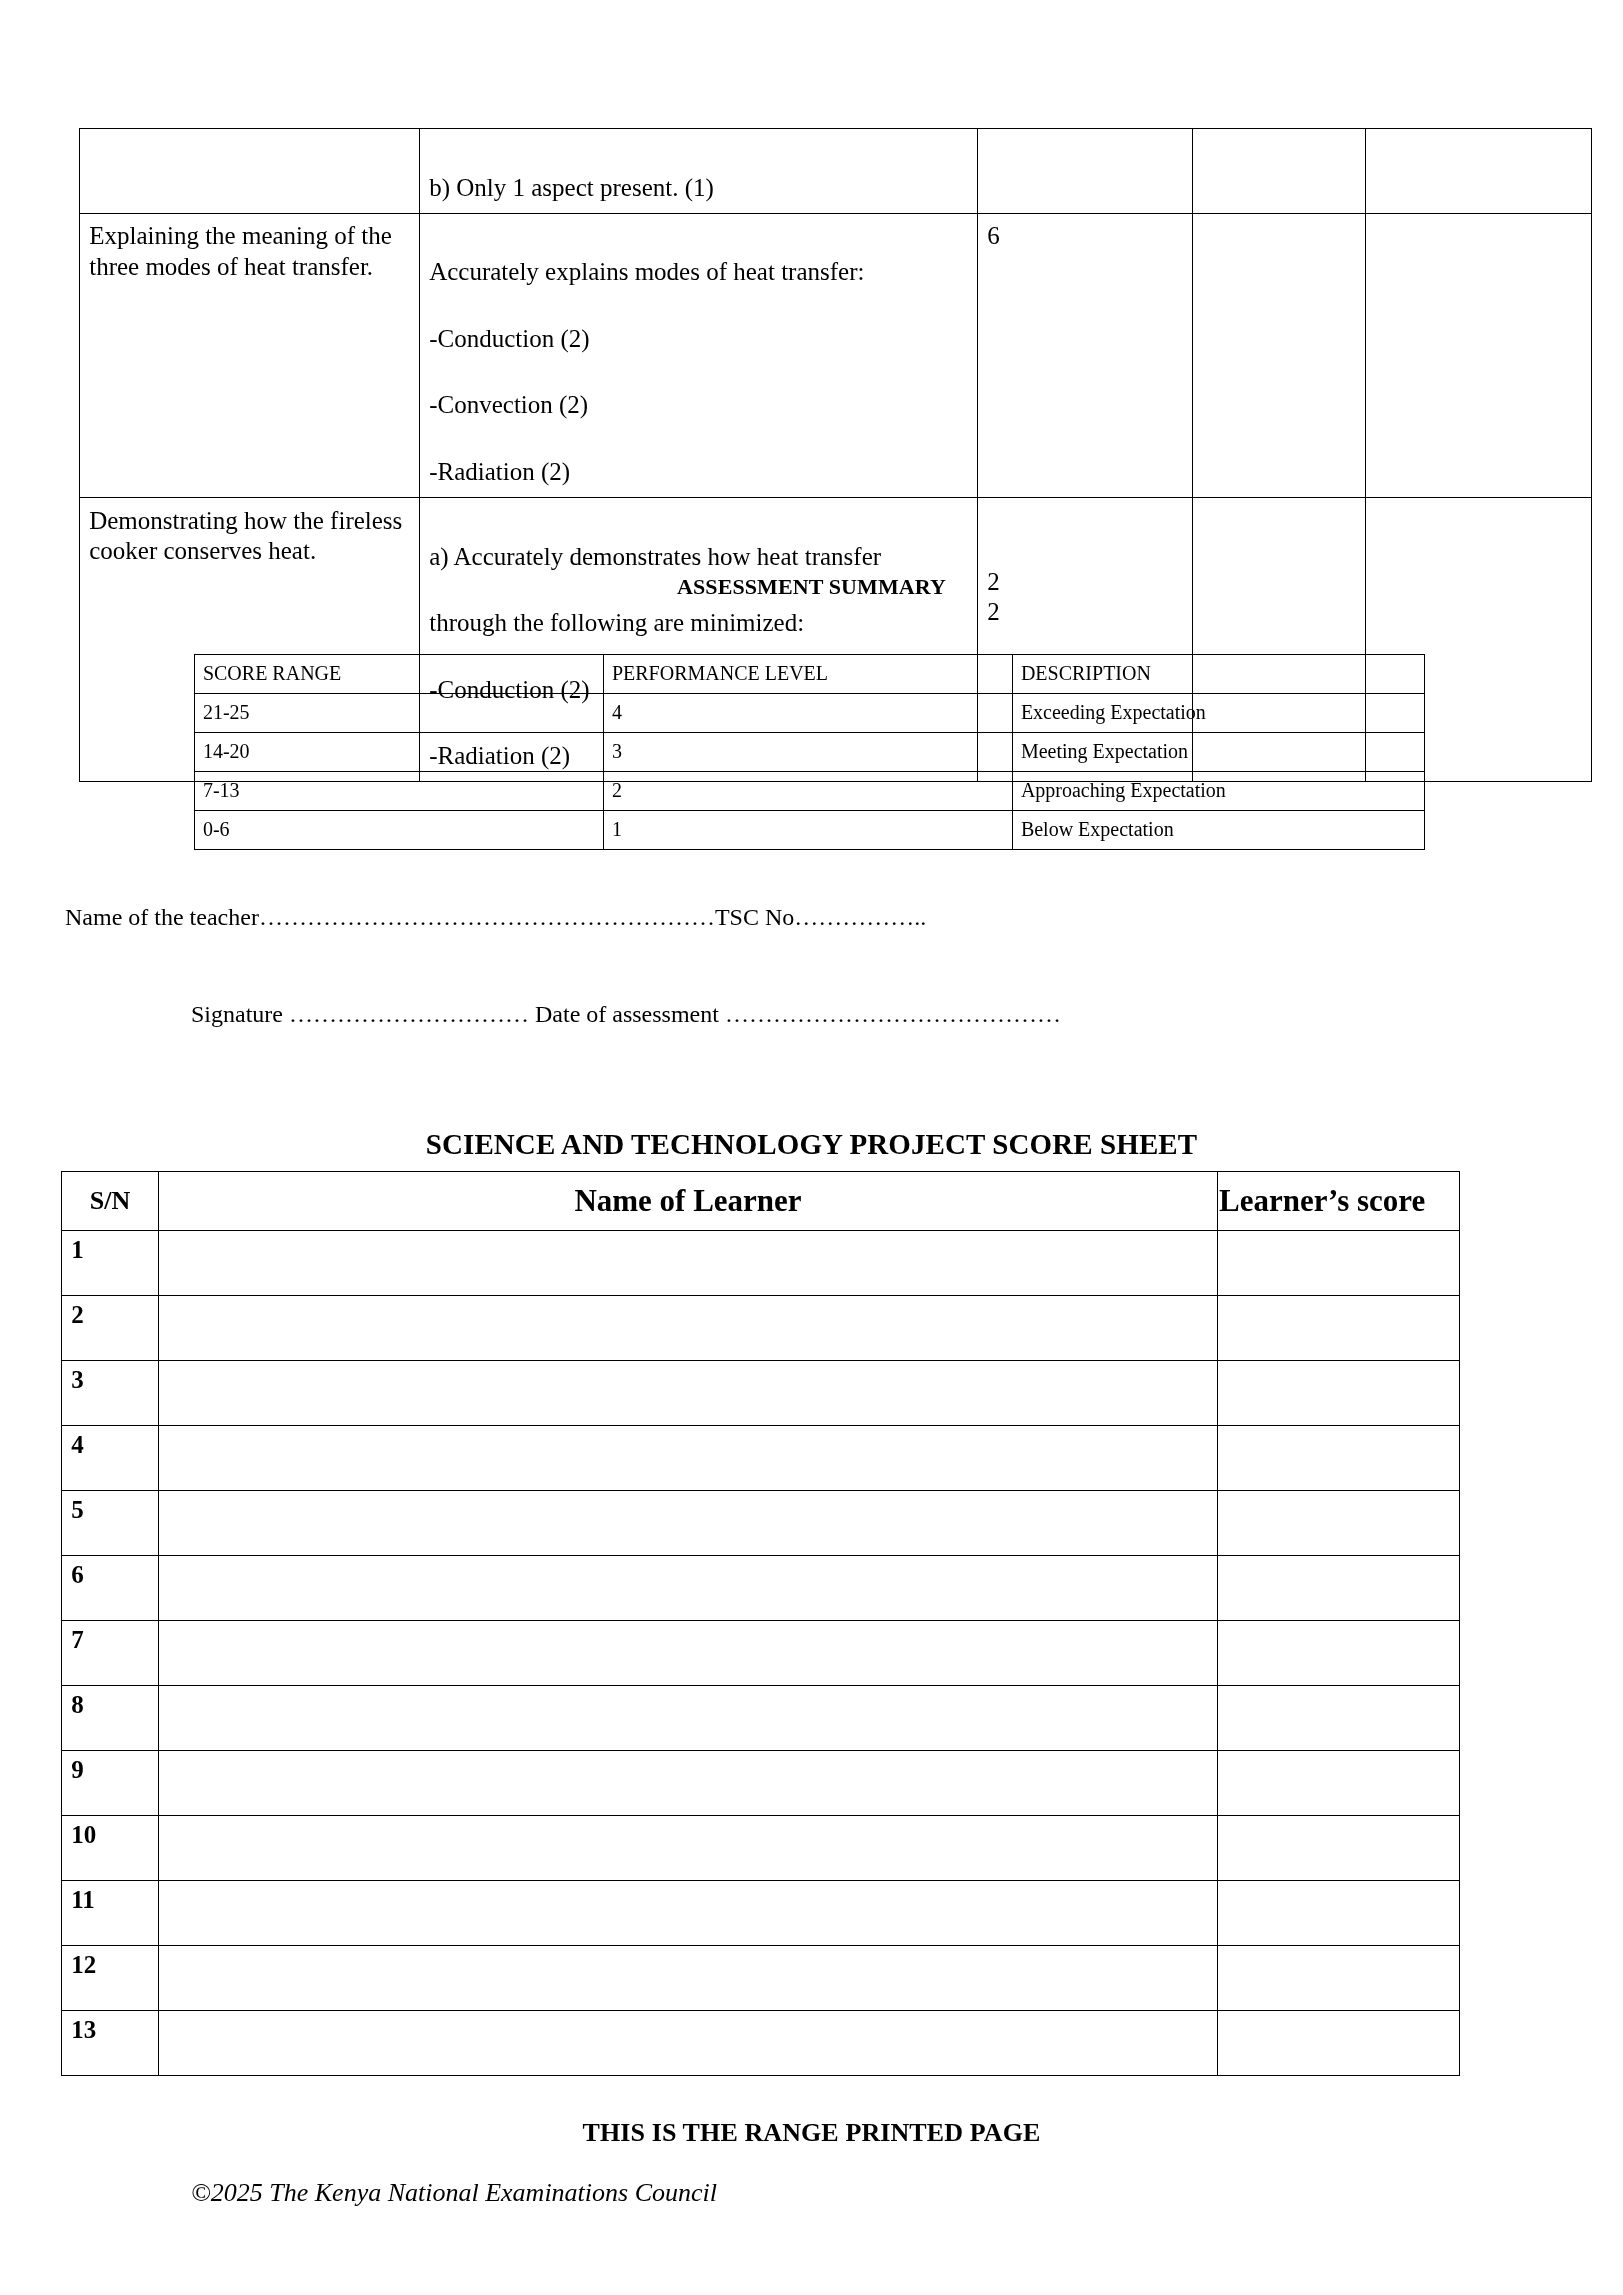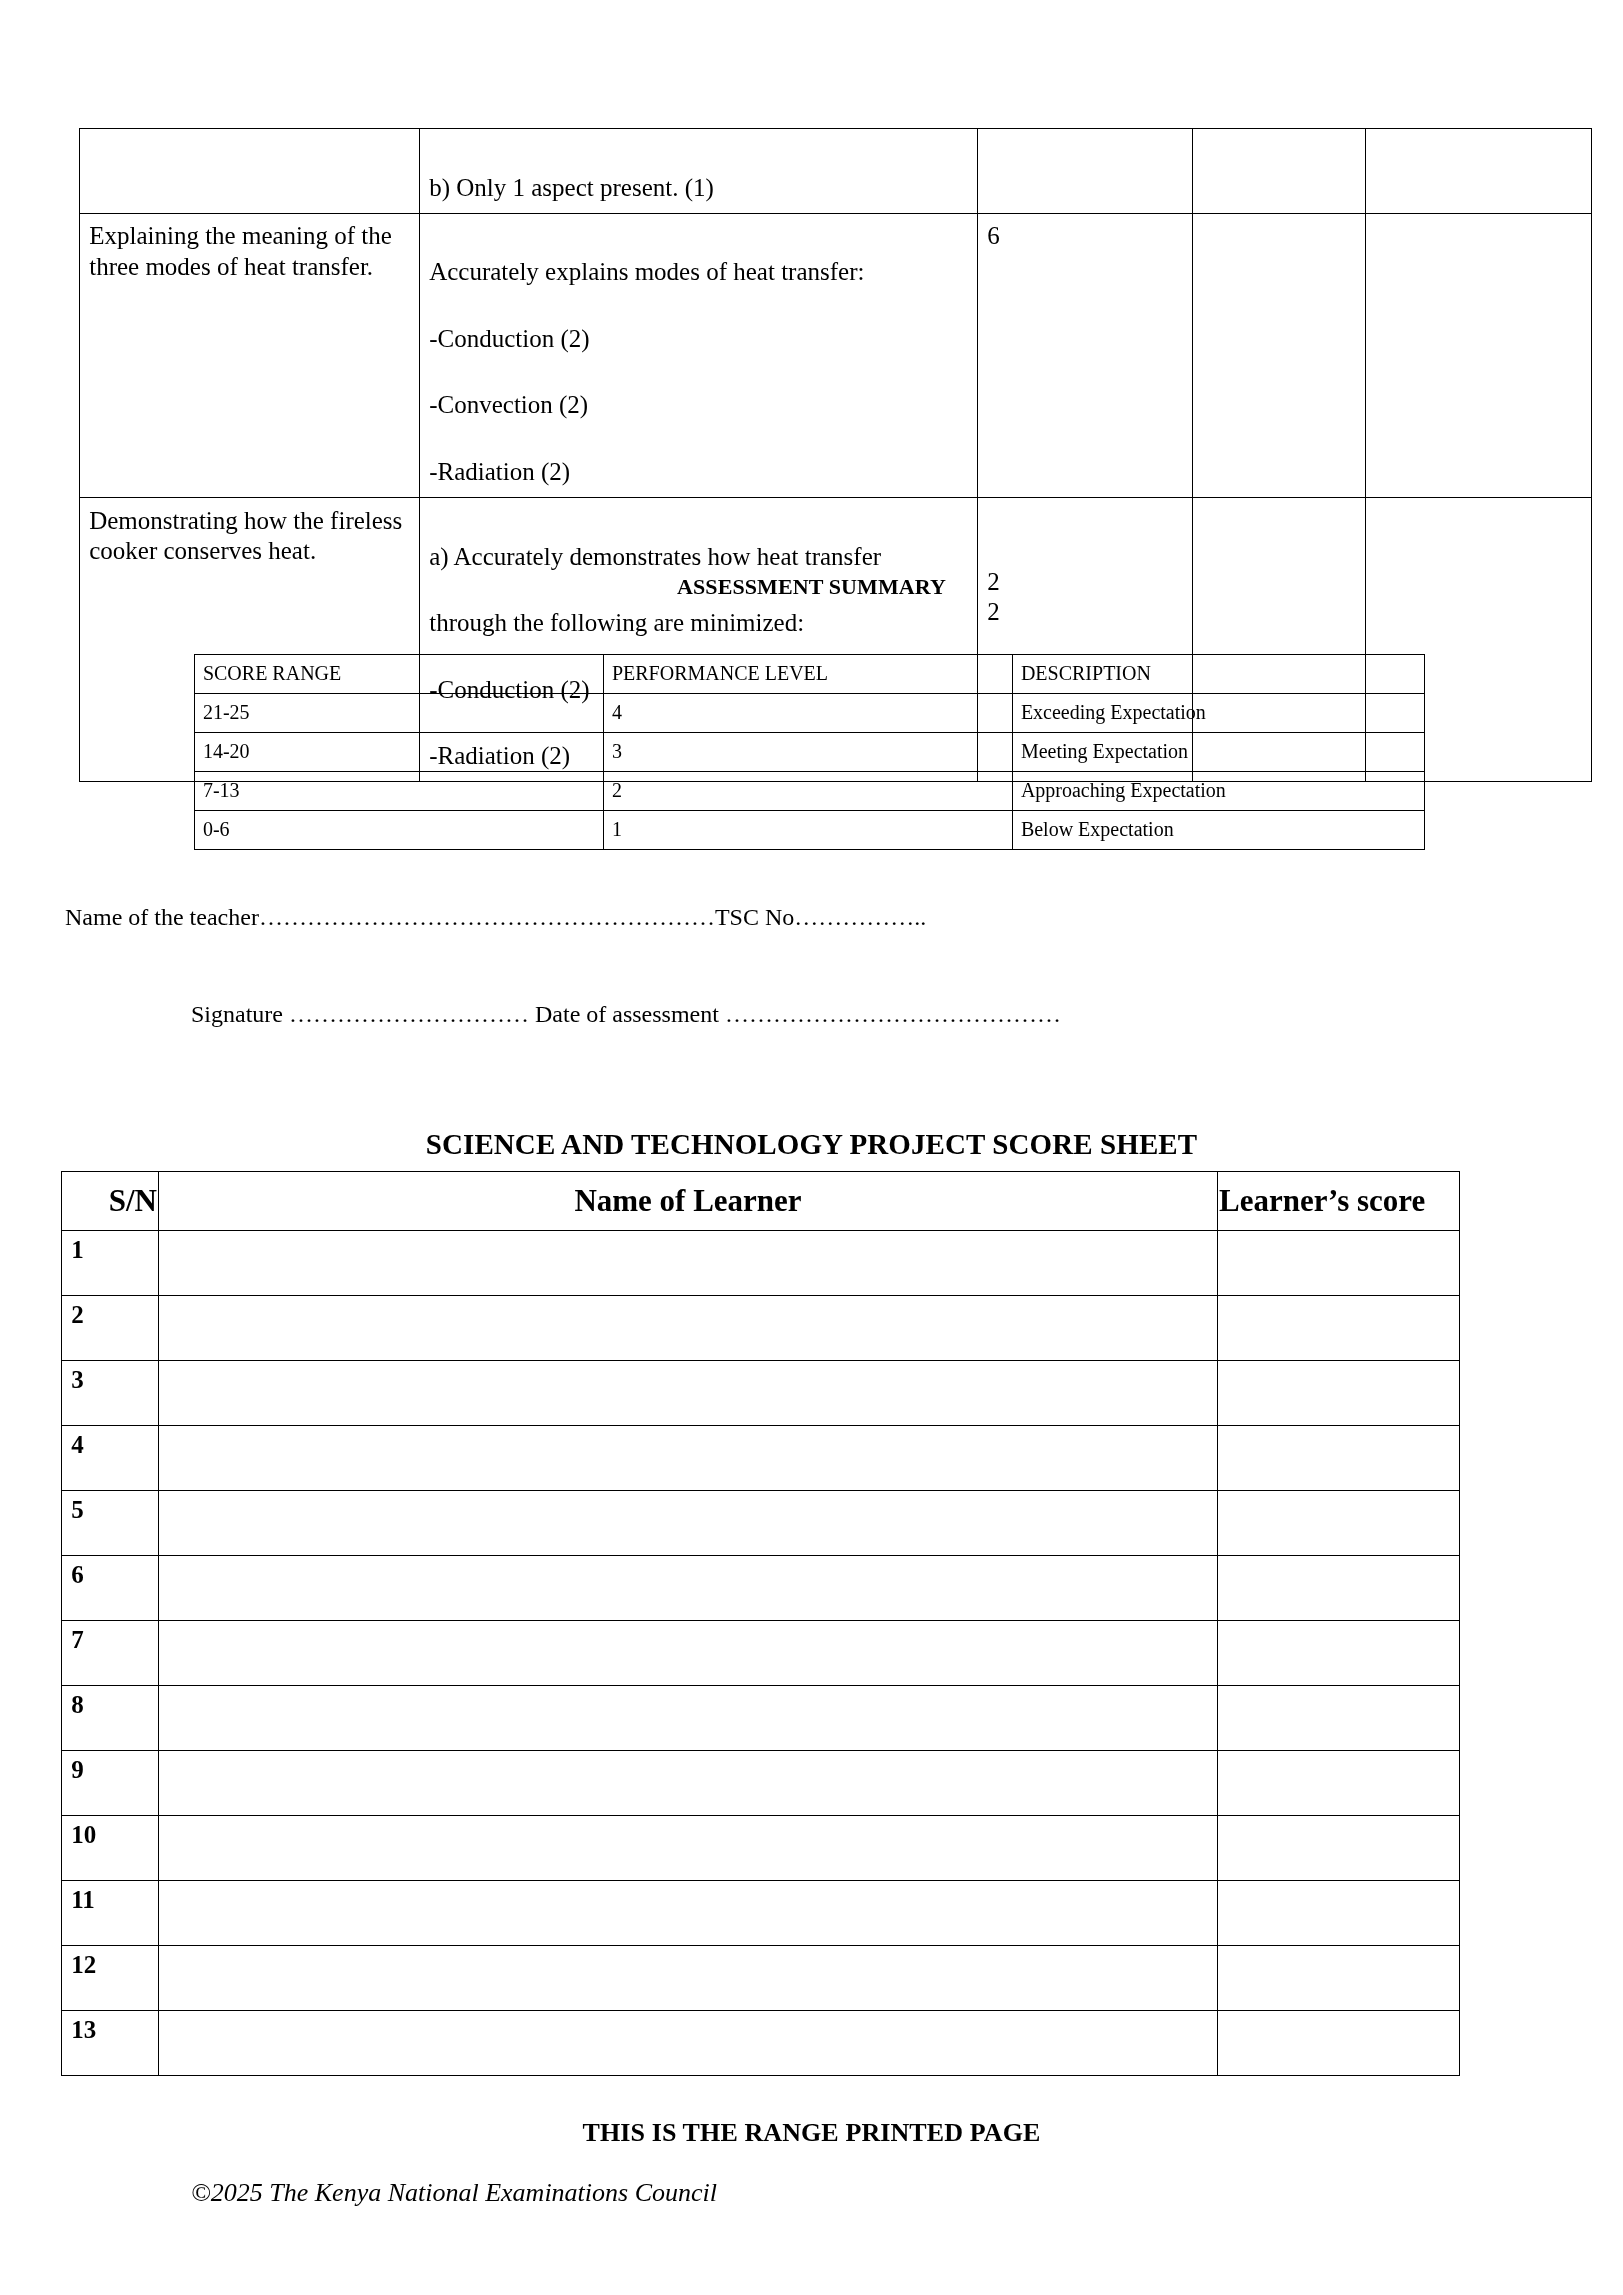--- a/index.html
+++ b/index.html
@@ -124,21 +124,21 @@
   }
   .lc1 { width: 97px; }
   .lc2 { width: 1059px; }
   .lc3 { width: 242px; }
   table.learner tr.hdr td {
     height: 59px;
     font-size: 31px;
     font-weight: bold;
     vertical-align: middle;
   }
-  table.learner tr.hdr td.lc1 { text-align: right; font-size: 31px; }
+  table.learner tr.hdr td.lc1 { text-align: center; font-size: 26px; }
   table.learner tr.hdr td.lc2 { text-align: center; }
   table.learner tr.hdr td.lc3 { }
   table.learner tr.row td {
     height: 65px;
     font-size: 25px;
     font-weight: bold;
     padding: 5.2px 0 0 9.2px;
   }
 
   

